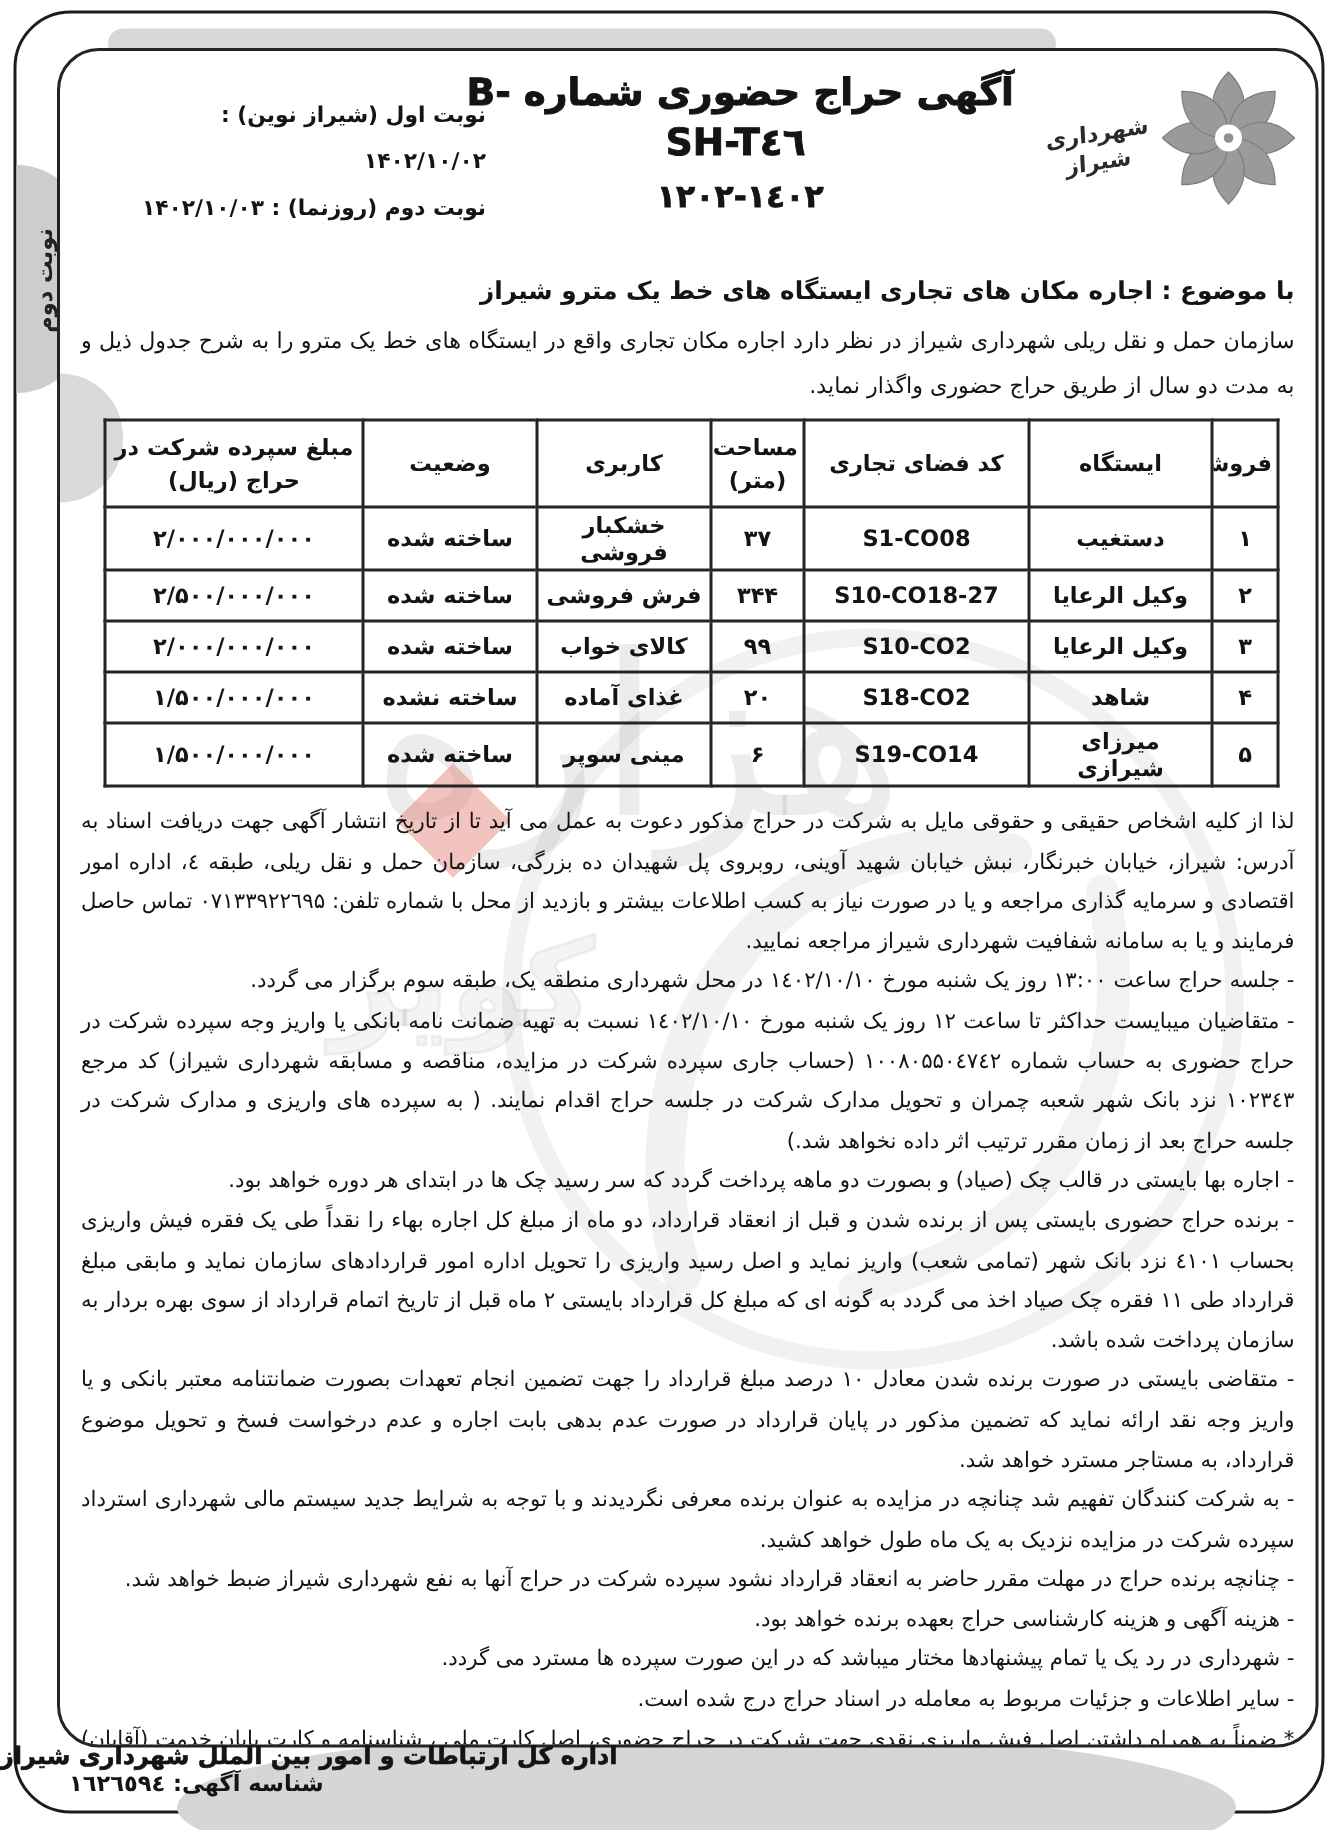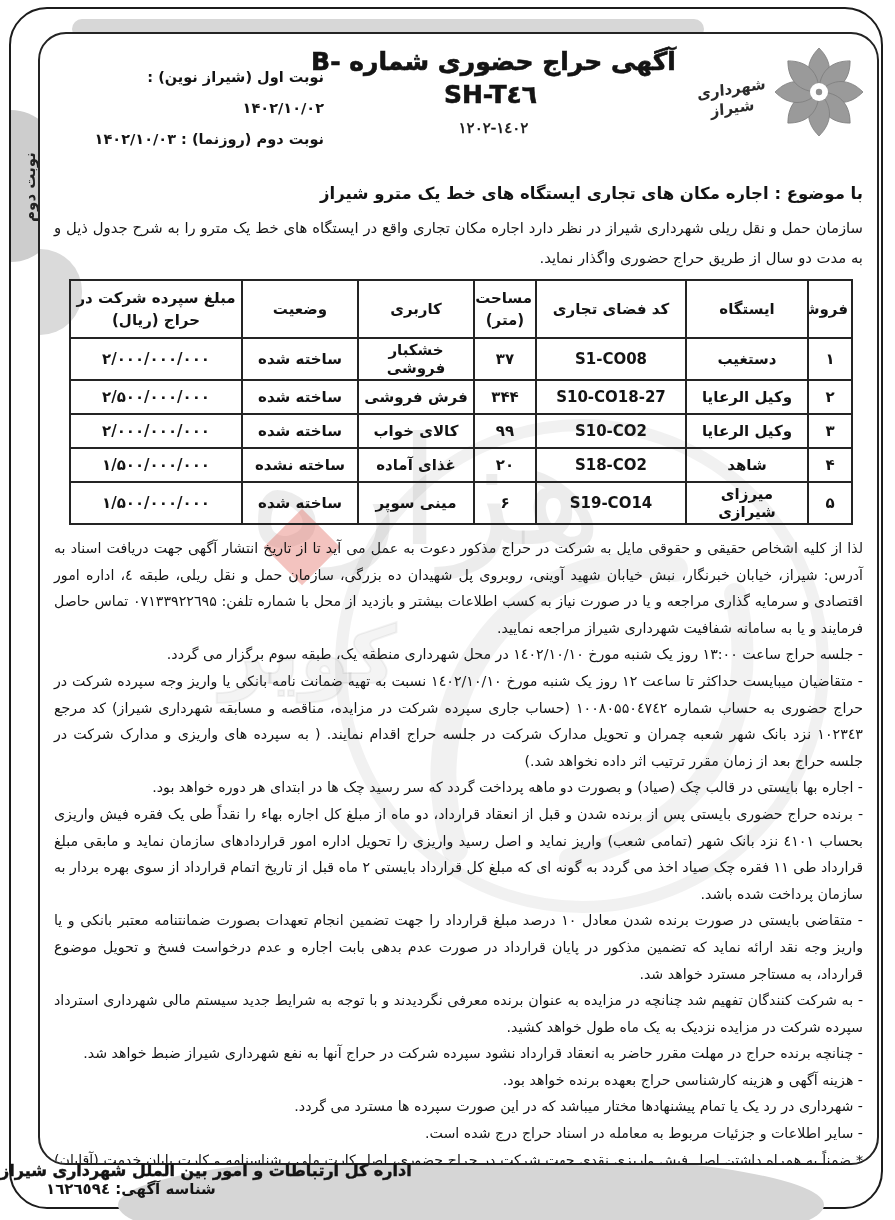--- a/index.html
+++ b/index.html
@@ -31,21 +31,21 @@
         -webkit-text-stroke:2px rgba(0,0,0,0.05);}
   .wm-diamond{left:235px;top:486px;width:54px;height:54px;background:rgba(228,122,112,0.45);transform:rotate(45deg);}
   
   .content{position:relative;z-index:1;padding:6px 10px 0 10px;height:100%;box-sizing:border-box;}
   .header{position:relative;height:126px;}
   .dates{position:absolute;left:12px;top:22px;width:262px;font-weight:bold;font-size:14.5px;
         line-height:31px;text-align:right;}
   .title-wrap{position:absolute;right:182px;left:252px;top:6px;text-align:center;}
   .title-main{font-size:25px;font-weight:bold;-webkit-text-stroke:0.6px #111;line-height:1.3;}
   .title-main .latin{direction:ltr;unicode-bidi:isolate;margin-right:6px;}
-  .title-years{font-size:15px;font-weight:normal;-webkit-text-stroke:0.5px #111;margin-top:8px;
+  .title-years{font-size:21px;font-weight:bold;-webkit-text-stroke:0.5px #111;margin-top:8px;
         direction:ltr;unicode-bidi:isolate;}
   .logo{position:absolute;right:0;top:0;width:175px;height:120px;}
   .logo svg{position:absolute;right:0;top:4px;}
   .logo-text{position:absolute;right:96px;top:40px;width:78px;font-size:15px;font-weight:bold;
         transform:rotate(-9deg) skewX(-6deg);color:#2b2b2b;text-align:center;line-height:1.25;}
   .subject{font-weight:bold;font-size:16.5px;margin:18px 4px 10px 4px;}
   .intro{font-size:14.8px;line-height:30px;text-align:justify;margin:0 4px 6px 4px;}
   table.spaces{border-collapse:collapse;margin:4px 14px 10px auto;table-layout:fixed;width:782px;}
   table.spaces th,table.spaces td{border:2px solid #242424;text-align:center;font-weight:bold;
         padding:2px 3px;overflow:hidden;}

